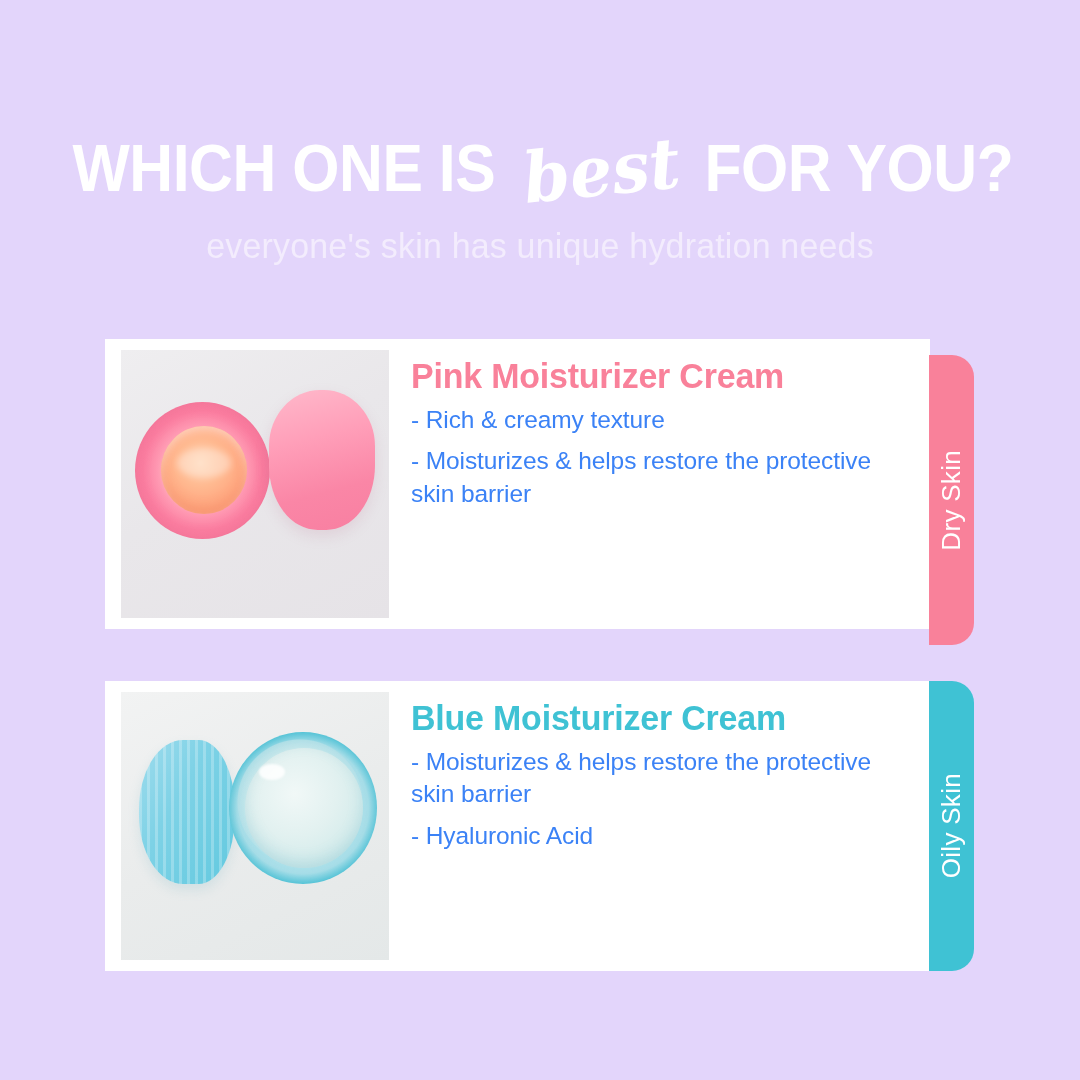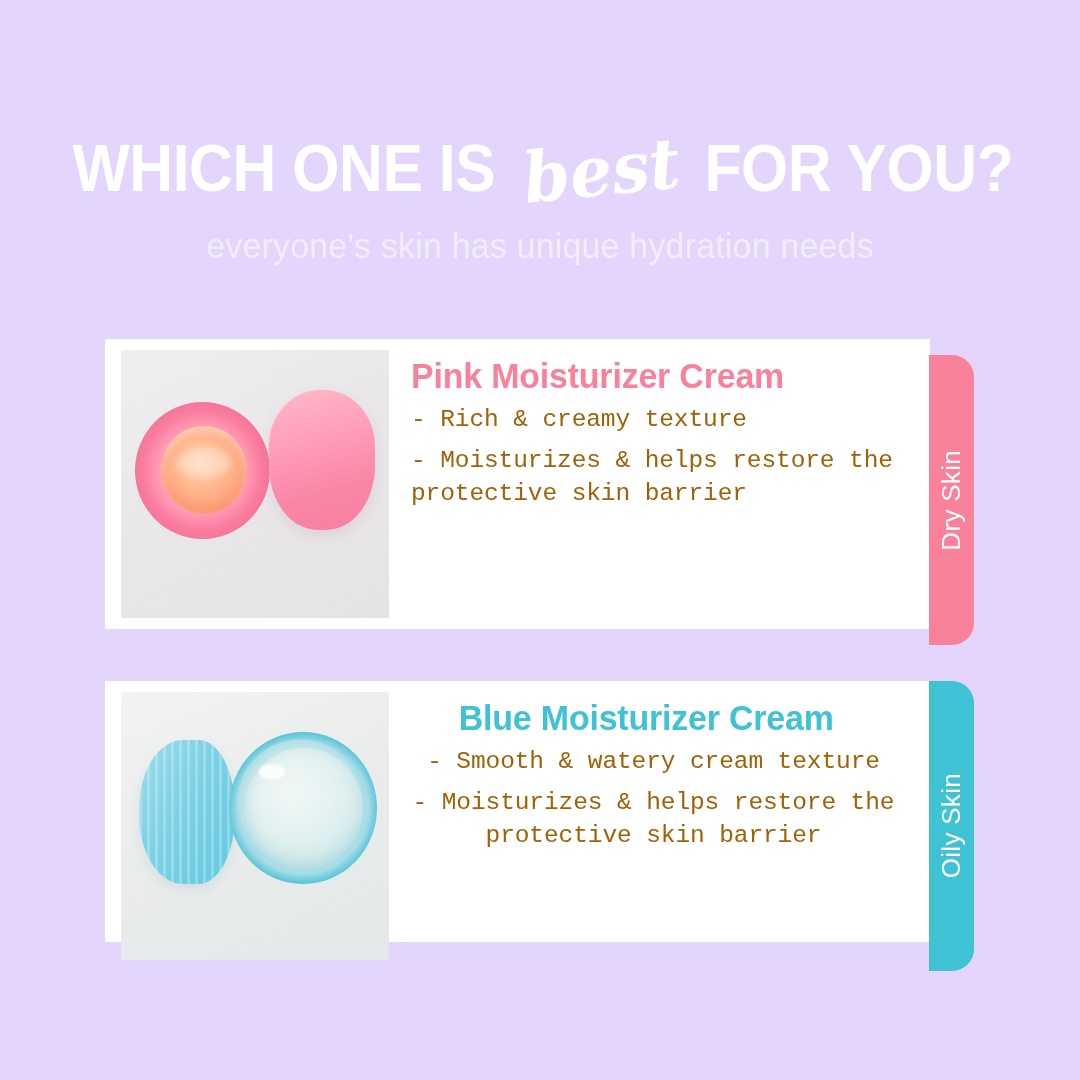--- a/index.html
+++ b/index.html
@@ -70,21 +70,21 @@
   
   .card {
     position: absolute;
     left: 105px;
     width: 825px;
     background: #ffffff;
     display: flex;
     align-items: flex-start;
   }
   .card-pink { top: 339px; height: 290px; }
-  .card-blue { top: 681px; height: 261px; text-align: center; }
+  .card-blue { top: 681px; height: 290px; }
 
   .thumb {
     width: 268px;
     height: 268px;
     margin: 11px 0 0 16px;
     flex: none;
     position: relative;
     overflow: hidden;
     background: #ececec;
   }
@@ -212,24 +212,24 @@
   }
   .title-pink { color: #f9819a; }
   .title-blue { color: #3fc2d4; }
 
   .bullets {
     list-style: none;
     margin: 0;
     padding: 0;
   }
   .bullets li {
-    font-family: Liberation Mono, monospace;
+    font-family: Liberation Sans, sans-serif;
     font-size: 24.5px;
     line-height: 1.33;
-    color: #a16207;
+    color: #3b82f6;
     margin-bottom: 9px;
     letter-spacing: -0.1px;
   }
 
   
   .tab {
     position: absolute;
     left: 929px;
     width: 45px;
     border-radius: 0 22px 22px 0;
@@ -279,22 +279,22 @@
     <span class="tab-label">Dry Skin</span>
   </div>
 
   <div class="card card-blue">
     <div class="thumb photo-blue">
       <div class="blue-gel"></div>
     </div>
     <div class="card-body">
       <h2 class="card-title title-blue">Blue Moisturizer Cream</h2>
       <ul class="bullets">
-        <li>- Smooth &amp; watery cream texture</li>
         <li>- Moisturizes &amp; helps restore the protective skin barrier</li>
+        <li>- Hyaluronic Acid</li>
       </ul>
     </div>
   </div>
   <div class="tab tab-blue">
     <span class="tab-label">Oily Skin</span>
   </div>
 
 </div>
 
 </body></html>

